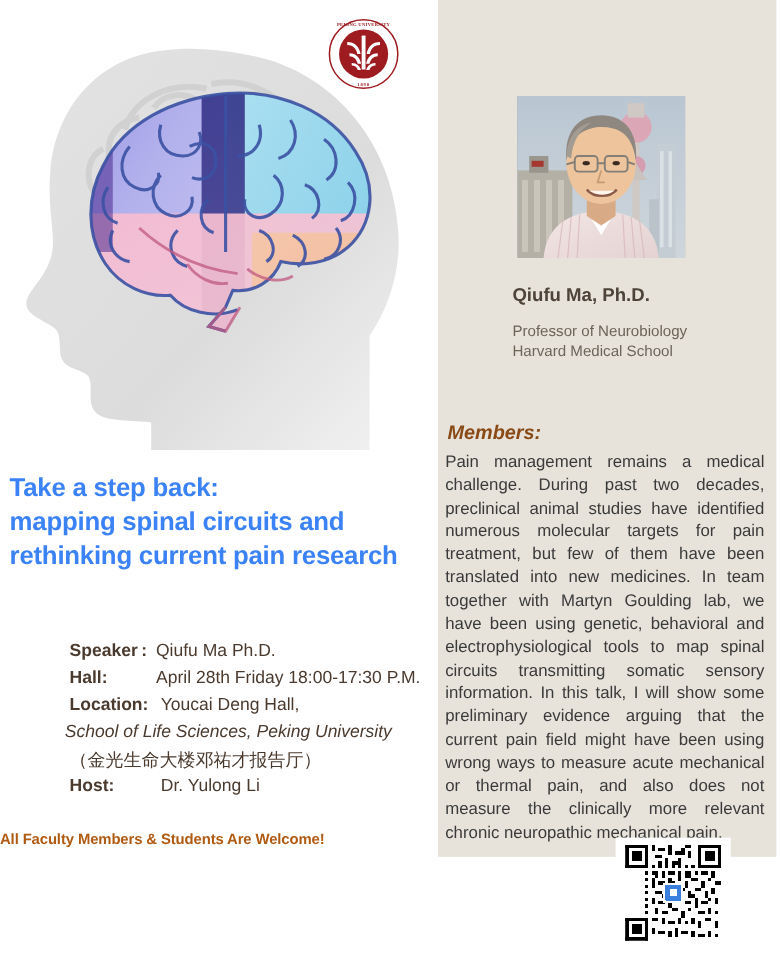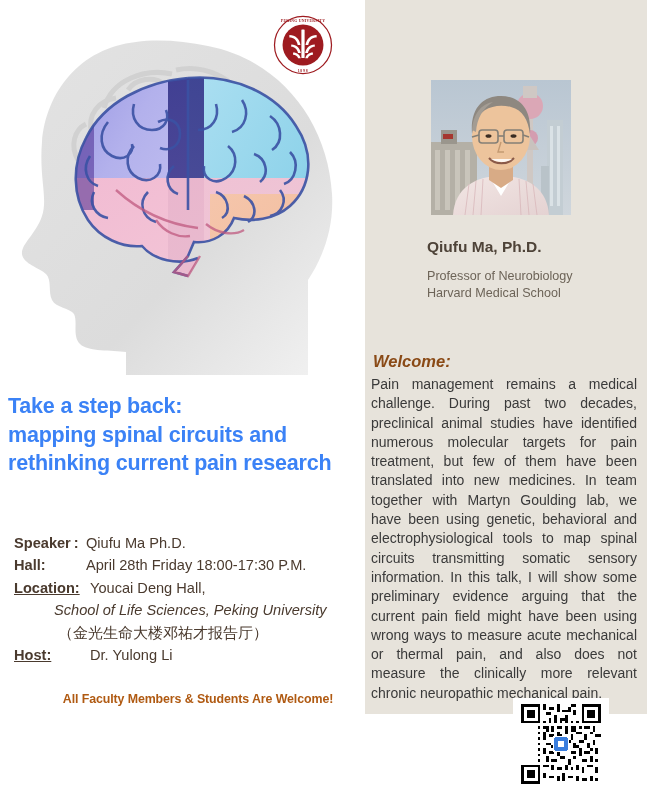--- a/index.html
+++ b/index.html
@@ -75,44 +75,45 @@
     top: 532px;
     width: 352px;
     color: #4a3a2e;
     font-size: 14.6px;
     line-height: 22.4px;
   }
   .detail-row { display: block; white-space: nowrap; }
   .detail-label {
     font-weight: bold;
     display: inline-block;
+    margin-left: 44px;
   }
   .lbl-w1 { width: 72px; }
-  .lbl-w2 { width: 76px; text-decoration: underline; }
+  .lbl-w2 { width: 76px; }
   .detail-value { font-weight: normal; }
   .detail-cont {
     display: block;
     padding-left: 40px;
     white-space: nowrap;
     font-style: italic;
   }
   .detail-cn {
     display: block;
     padding-left: 44px;
     white-space: nowrap;
     font-family: "DejaVu Sans", sans-serif;
     font-size: 15px;
   }
 
   #welcome-line {
     position: absolute;
     left: 0px;
     top: 692px;
     width: 396px;
-    text-align: center;
+    text-align: left;
     color: #b05a12;
     font-size: 12.4px;
     font-weight: bold;
     letter-spacing: -0.1px;
   }
 
   
   #right-panel {
     position: absolute;
     left: 365px; top: 0;
@@ -408,21 +409,21 @@
         <path d="M60 79 C66 83 76 83 81 79 Z" fill="#ffffff" opacity="0.85"></path>
       </svg>
     </div>
 
     <div id="speaker-name">Qiufu Ma,  Ph.D.</div>
     <div id="speaker-affiliation">
       <div>Professor of Neurobiology</div>
       <div>Harvard Medical School</div>
     </div>
 
-    <div id="abstract-heading">Welcome:</div>
+    <div id="abstract-heading">Members:</div>
     <div id="abstract-body">Pain management remains a medical challenge. During past two decades, preclinical animal studies have identified numerous molecular targets for pain treatment, but few of them have been translated into new medicines. In team together with Martyn Goulding lab, we have been using genetic, behavioral and electrophysiological tools to map spinal circuits transmitting somatic sensory information. In this talk, I will show some preliminary evidence arguing that the current pain field might have been using wrong ways to measure acute mechanical or thermal pain, and also does not measure the clinically more relevant chronic neuropathic mechanical pain.</div>
 
     <div id="qr-wrap">
       <svg id="qr-code" viewBox="0 0 29 29" shape-rendering="crispEdges">
         <rect width="29" height="29" fill="#ffffff"></rect>
         <g fill="#000000">
 
           <rect x="0" y="0" width="7" height="1"></rect>
             <rect x="0" y="6" width="7" height="1"></rect>
           <rect x="0" y="0" width="1" height="7"></rect>

